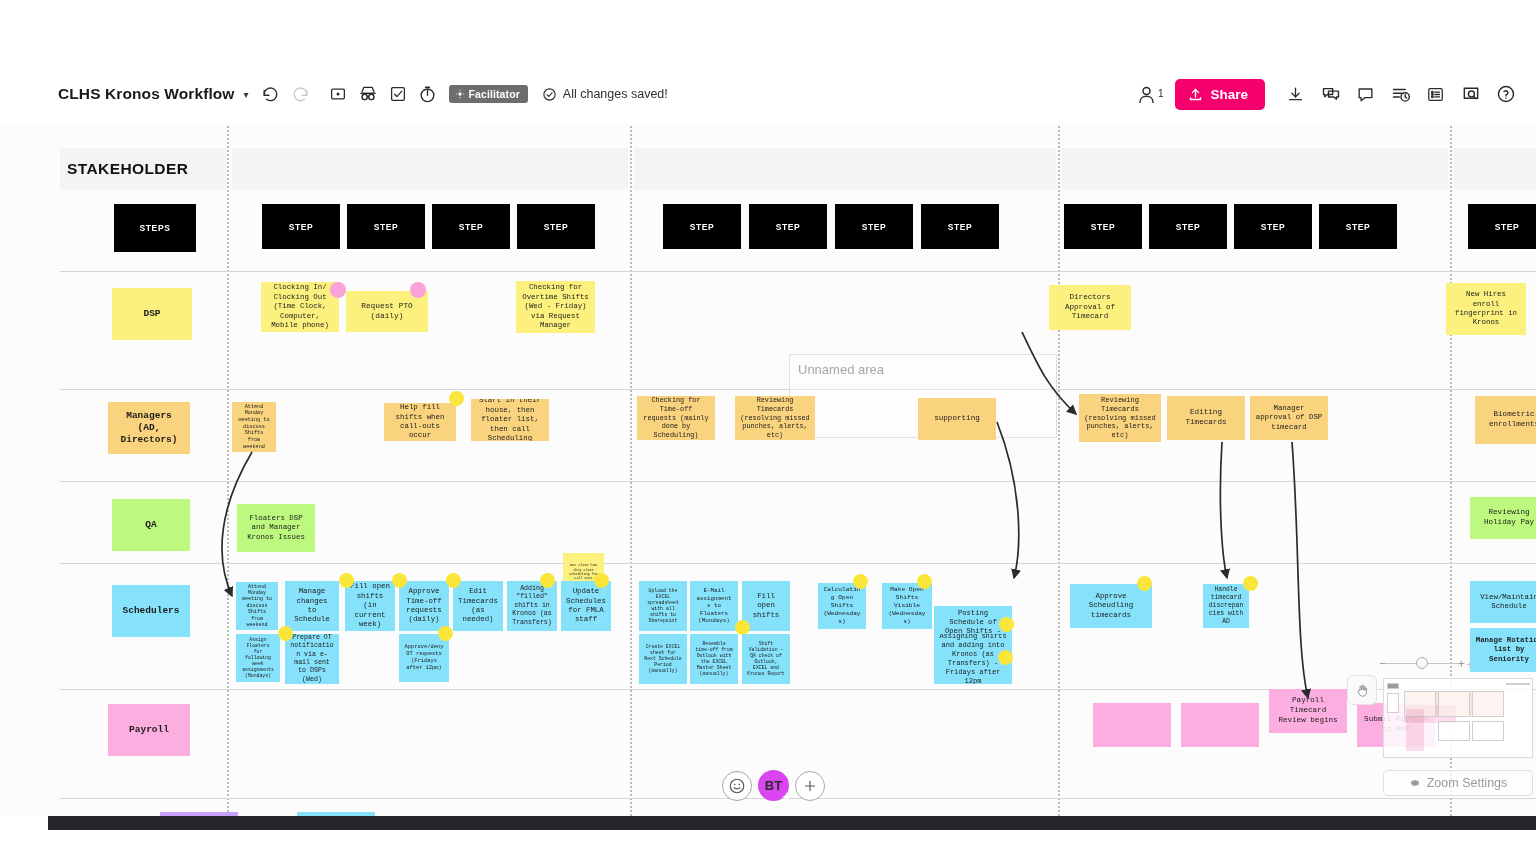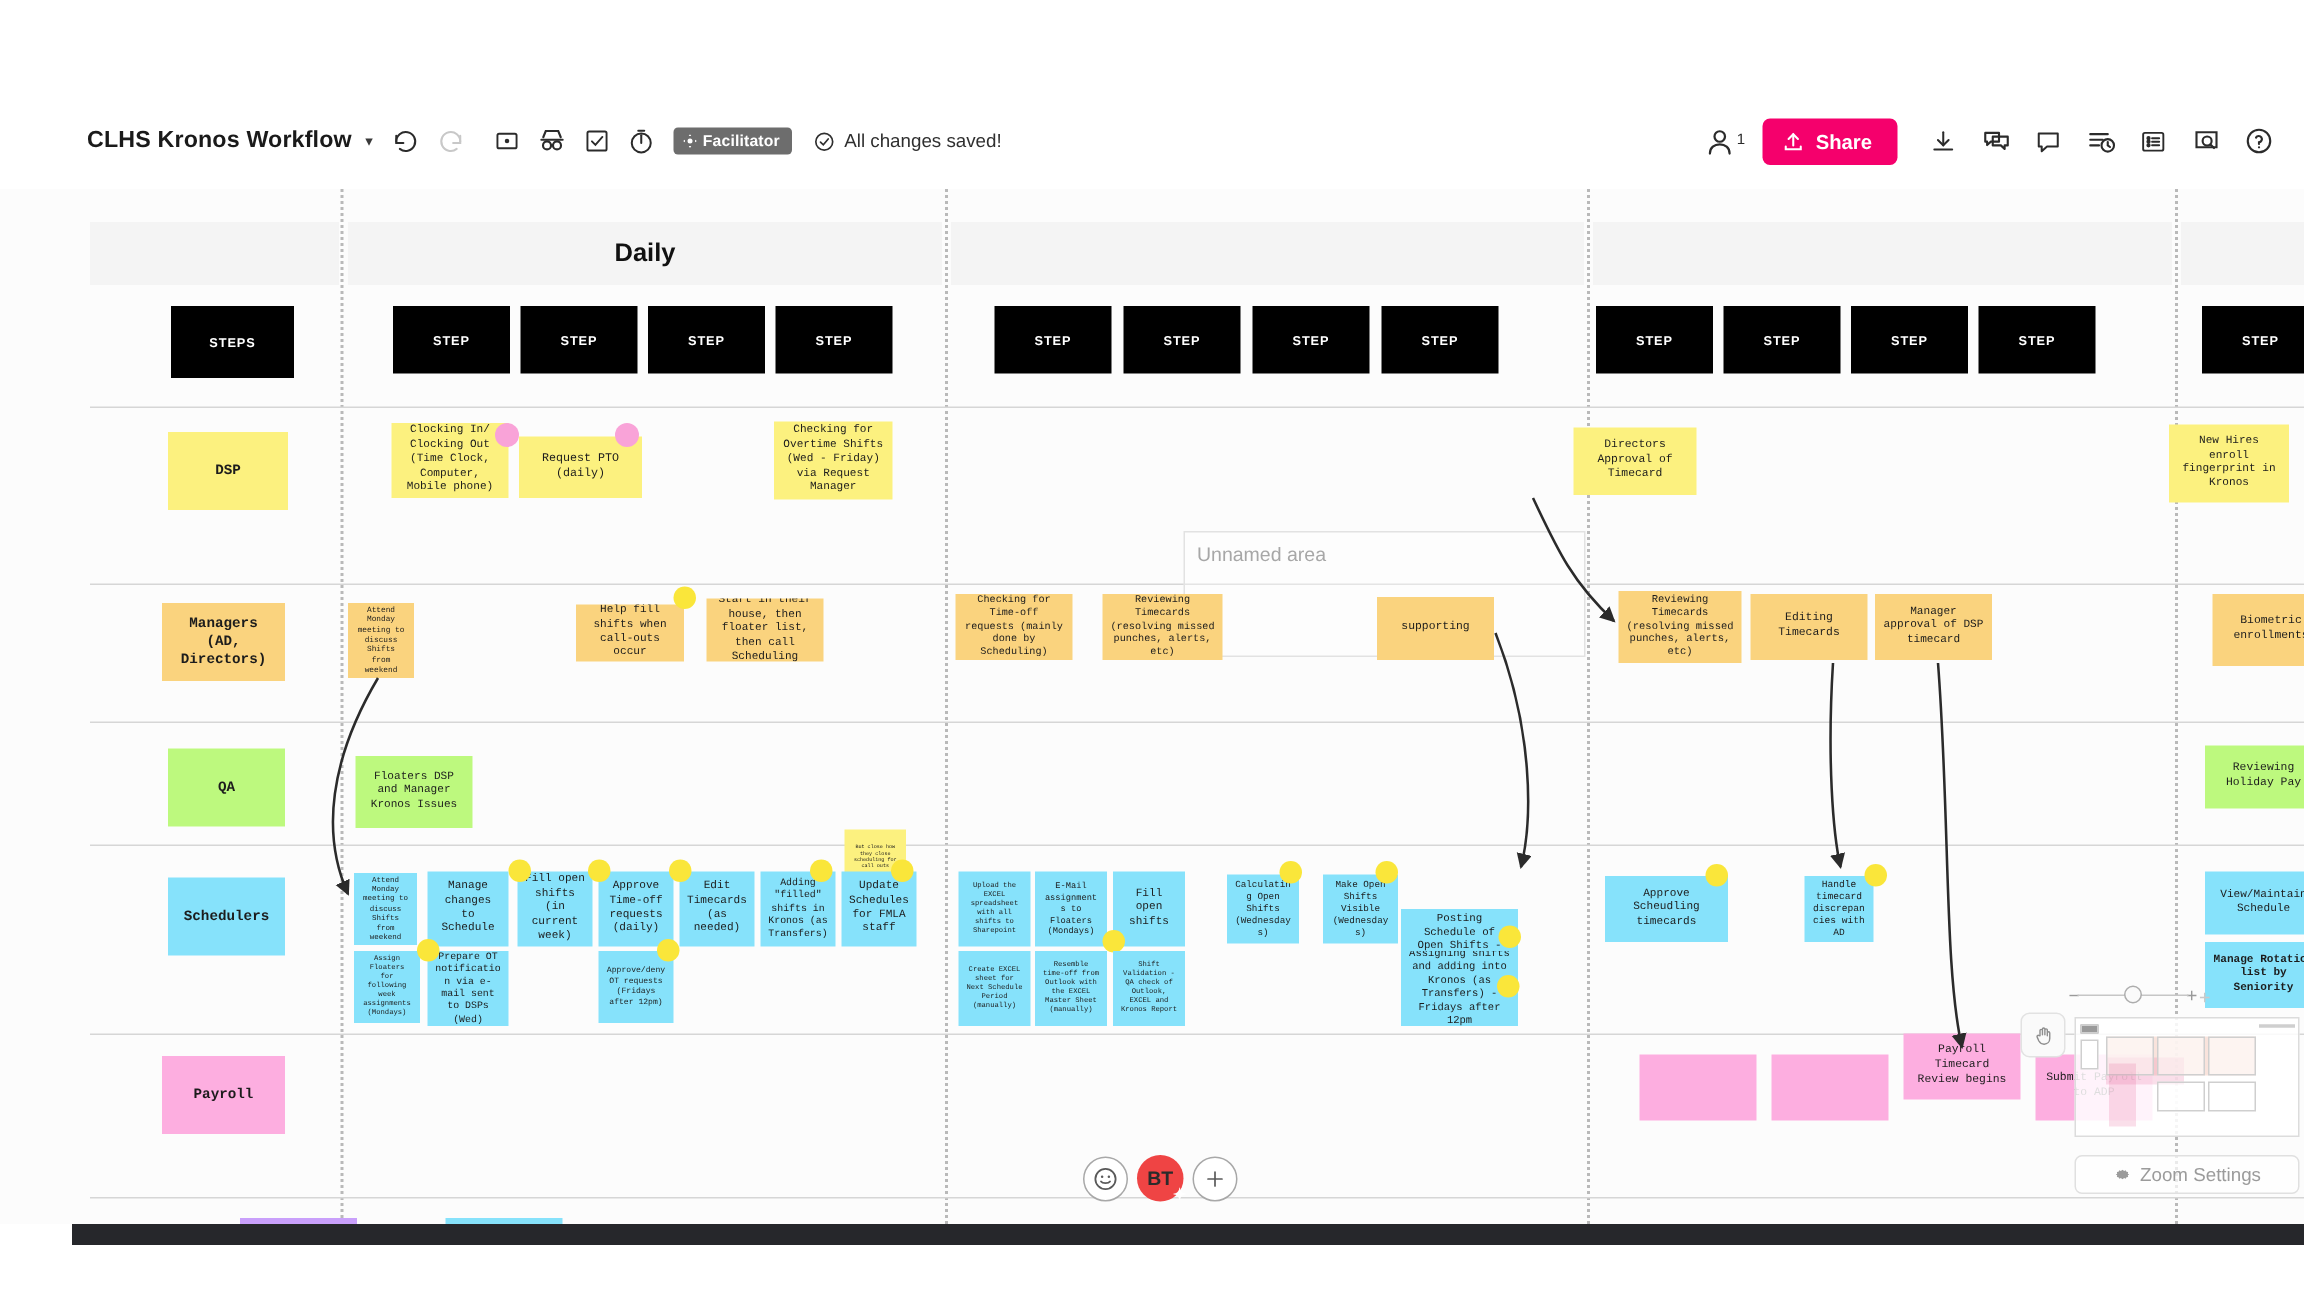--- a/index.html
+++ b/index.html
@@ -83,21 +83,21 @@
   .area-box { position: absolute; border: 1px solid #e2e2e2; background: rgba(255,255,255,0.35); }
   .area-label { position: absolute; font-size: 13px; color: #a7a7a7; }
 
   
   #bottom-bar { position: absolute; left: 722px; top: 770px; display: flex; align-items: center; gap: 6px; }
   .circ-btn {
     width: 30px; height: 30px; border-radius: 50%; border: 1.4px solid #a8a8a8;
     background: #fff; display: flex; align-items: center; justify-content: center; color: #5a5a5a;
   }
   .avatar-btn {
-    width: 31px; height: 31px; border-radius: 50%; background: #ef4444; color: #2b2b2b;
+    width: 31px; height: 31px; border-radius: 50%; background: #d946ef; color: #2b2b2b;
     display: flex; align-items: center; justify-content: center;
     font-size: 13px; font-weight: bold; position: relative;
   }
   .avatar-star { position: absolute; right: -2px; bottom: -2px; color: #fff; font-size: 11px; line-height: 1; }
 
   
   #zoom-overlay { position: absolute; left: 1375px; top: 648px; width: 161px; height: 168px; }
   .zoom-slider { position: absolute; left: 4px; top: 8px; width: 86px; height: 14px; display: flex; align-items: center; justify-content: space-between; color: #9a9a9a; font-size: 13px; }
   .zoom-track { position: absolute; left: 6px; right: 6px; top: 7px; height: 1px; background: #c6c6c6; }
   .zoom-knob { position: absolute; left: 37px; top: 1px; width: 12px; height: 12px; border-radius: 50%; border: 1.3px solid #adadad; background: #fafafa; }
@@ -274,21 +274,21 @@
   </div>
 
   <div id="board">
 
     <div class="hdr-band" style="left:60px; width:166px;"></div>
     <div class="hdr-band" style="left:232px; width:396px;"></div>
     <div class="hdr-band" style="left:634px; width:422px;"></div>
     <div class="hdr-band" style="left:1062px; width:386px;"></div>
     <div class="hdr-band" style="left:1454px; width:82px;"></div>
 
-    <div class="hdr-label center" style="left:232px; width:396px;">Daily</div>
+    <div class="hdr-label stake" style="left:60px; width:166px;">STAKEHOLDER</div>
 
     <div class="vsep" style="left:227px; height:690px;"></div>
     <div class="vsep" style="left:630px; height:690px;"></div>
     <div class="vsep" style="left:1058px; height:690px;"></div>
     <div class="vsep" style="left:1450px; height:690px;"></div>
 
     <div class="hsep" style="left:60px; width:1476px; top:145px;"></div>
     <div class="hsep" style="left:60px; width:1476px; top:263px;"></div>
     <div class="hsep" style="left:60px; width:1476px; top:355px;"></div>
     <div class="hsep" style="left:60px; width:1476px; top:437px;"></div>

